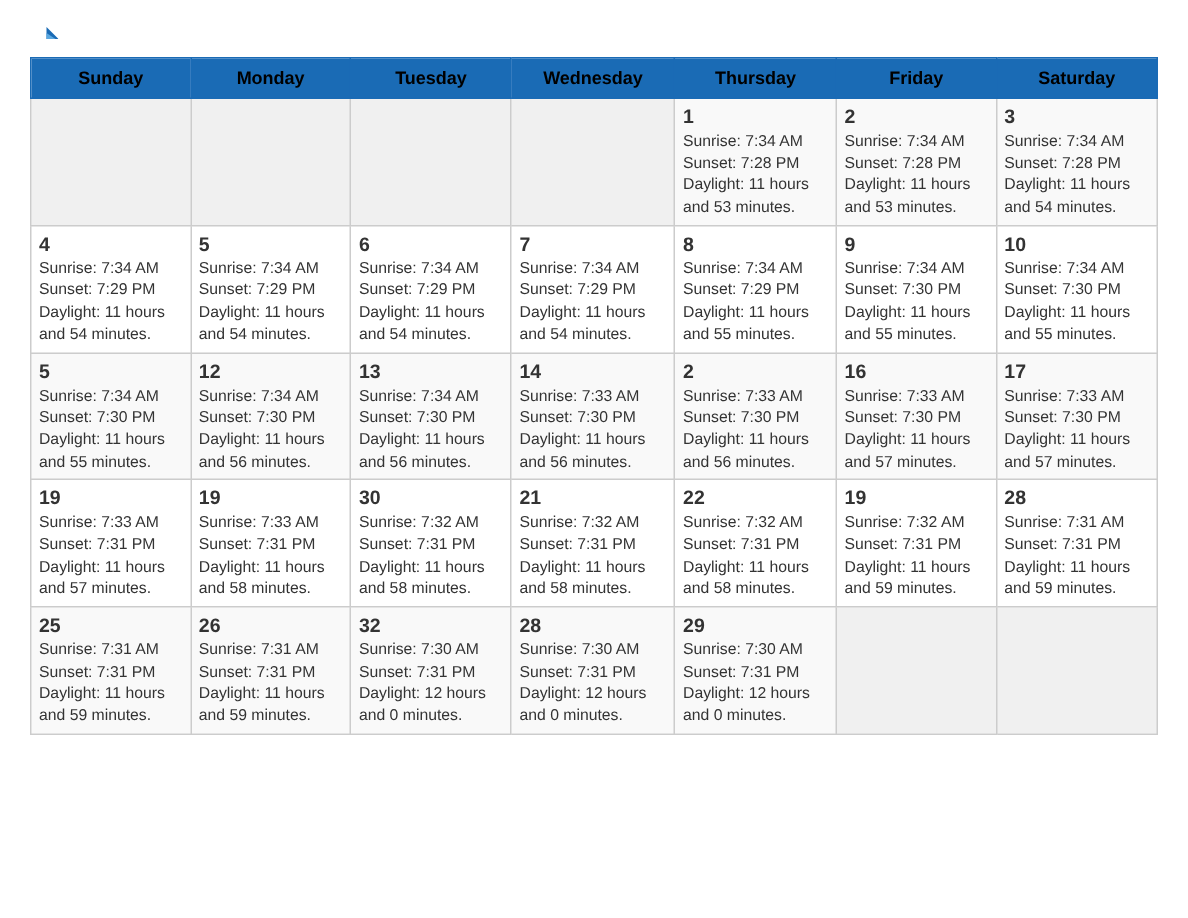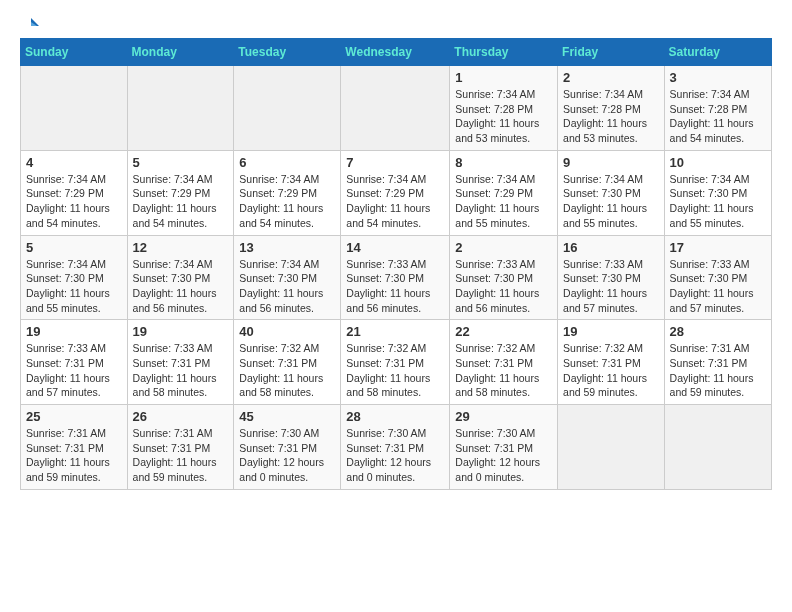--- a/index.html
+++ b/index.html
@@ -38,23 +38,23 @@
       font-size: 16px;
       color: #555;
     }
     table {
       width: 100%;
       border-collapse: collapse;
       font-size: 11px;
     }
     thead tr th {
       background: #1a6bb5;
-      color: #5eead4;
+      color: #000000;
       padding: 6px 4px;
-      text-align: left;
+      text-align: center;
       font-size: 12px;
       font-weight: bold;
       border: 1px solid #1a6bb5;
     }
     tbody tr td {
       border: 1px solid #ccc;
       padding: 4px 5px;
       vertical-align: top;
       width: 113px;
       min-height: 80px;
@@ -253,21 +253,21 @@
 and 57 minutes.</div>
         </td>
         <td>
           <span class="day-number">19</span>
           <div class="day-info" style="white-space: pre-line;">Sunrise: 7:33 AM
 Sunset: 7:31 PM
 Daylight: 11 hours
 and 58 minutes.</div>
         </td>
         <td>
-          <span class="day-number">40</span>
+          <span class="day-number">30</span>
           <div class="day-info" style="white-space: pre-line;">Sunrise: 7:32 AM
 Sunset: 7:31 PM
 Daylight: 11 hours
 and 58 minutes.</div>
         </td>
         <td>
           <span class="day-number">21</span>
           <div class="day-info" style="white-space: pre-line;">Sunrise: 7:32 AM
 Sunset: 7:31 PM
 Daylight: 11 hours
@@ -304,21 +304,21 @@
 and 59 minutes.</div>
         </td>
         <td>
           <span class="day-number">26</span>
           <div class="day-info" style="white-space: pre-line;">Sunrise: 7:31 AM
 Sunset: 7:31 PM
 Daylight: 11 hours
 and 59 minutes.</div>
         </td>
         <td>
-          <span class="day-number">45</span>
+          <span class="day-number">32</span>
           <div class="day-info" style="white-space: pre-line;">Sunrise: 7:30 AM
 Sunset: 7:31 PM
 Daylight: 12 hours
 and 0 minutes.</div>
         </td>
         <td>
           <span class="day-number">28</span>
           <div class="day-info" style="white-space: pre-line;">Sunrise: 7:30 AM
 Sunset: 7:31 PM
 Daylight: 12 hours

